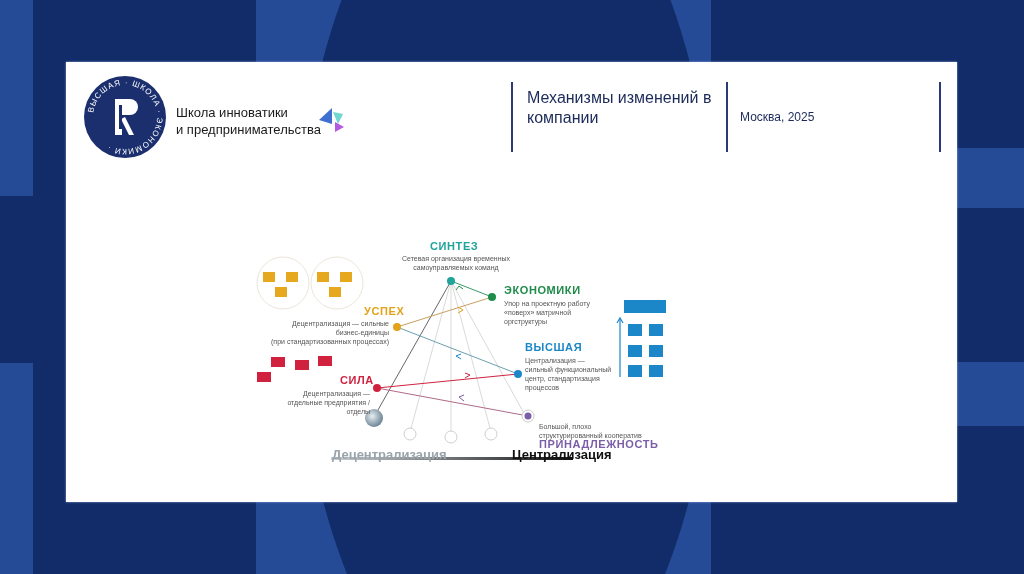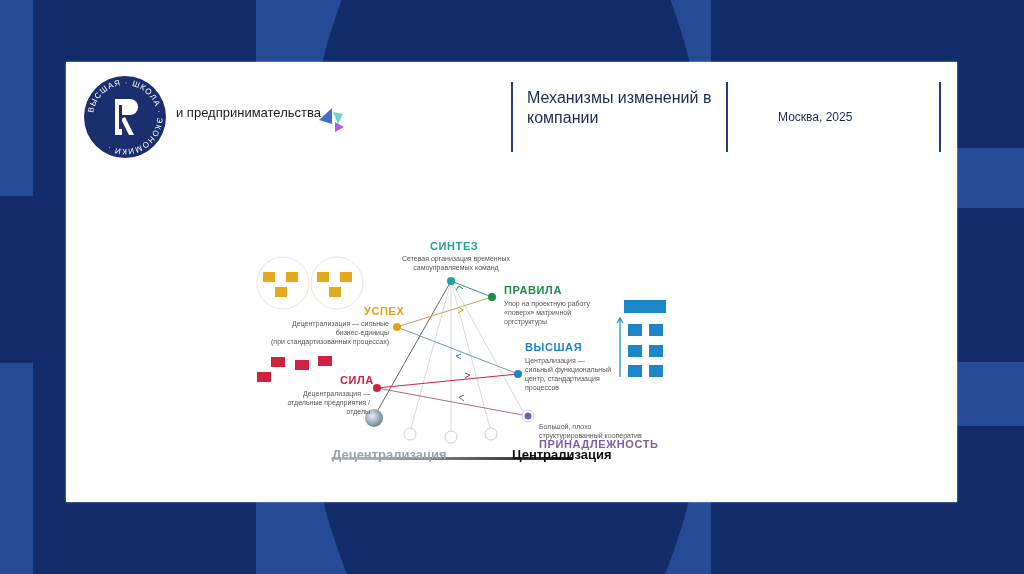--- a/index.html
+++ b/index.html
@@ -4,21 +4,21 @@
 <style>
   html, body { margin:0; padding:0; }
   body { width:1024px; height:574px; position:relative; overflow:hidden; background:#112c68; font-family:"Liberation Sans", sans-serif; }
   .bg { position:absolute; }
   .slide { position:absolute; left:66px; top:62px; width:891px; height:440px; background:#ffffff; box-shadow:0 0 2px rgba(180,200,240,0.8); }
   .logo { position:absolute; left:17px; top:13px; width:84px; height:84px; }
   .school-name { position:absolute; left:110px; top:42px; font-size:13px; line-height:17px; color:#1a1a1a; }
   .school-mark { position:absolute; left:250px; top:42px; width:30px; height:32px; }
   .vline { position:absolute; top:20px; width:1.5px; height:70px; background:#2a3a78; }
   .course-title { position:absolute; left:449px; top:26px; font-size:16px; line-height:20px; color:#1b2a5a; width:210px;margin-left:12px; }
-  .city-year { position:absolute; left:674px; top:48px; font-size:12px; color:#1b2a5a;margin-left:38px; }
+  .city-year { position:absolute; left:674px; top:48px; font-size:12px; color:#1b2a5a; }
   .page-title { position:absolute; left:20px; top:113px; font-size:34px; color:#132c68; letter-spacing:0.2px; }
   .diagram { position:absolute; left:180px; top:175px; width:440px; height:230px; }
   .dtitle { position:absolute; font-weight:bold; font-size:11px; letter-spacing:0.6px; }
   .dtext { position:absolute; font-size:7px; line-height:9px; color:#555; }
   .axis-label { position:absolute; font-size:13px; font-weight:bold; }
 </style>
 </head>
 <body>
 
 <div class="bg" style="left:0;top:0;width:33px;height:196px;background:#254a96;"></div>
@@ -40,20 +40,21 @@
     <text font-size="8" fill="#fff" font-family="Liberation Sans, sans-serif" letter-spacing="1">
       <textPath href="#ring" startOffset="2%">ВЫСШАЯ · ШКОЛА · ЭКОНОМИКИ ·</textPath>
     </text>
     <rect x="32" y="24" width="7" height="36" fill="#fff"></rect>
     <path d="M39 24 h8 a8 8 0 0 1 0 16 h-8 z" fill="#fff"></path>
     <path d="M42 42 l9 18 h-5 l-8-16z" fill="#fff"></path>
     <rect x="36" y="30" width="3" height="24" fill="#1b2f6e"></rect>
   </svg>
 
   <div class="school-name">
+    <div>Школа инноватики</div>
     <div>и предпринимательства</div>
   </div>
 
   <svg class="school-mark" viewBox="0 0 30 32">
     <polygon points="3,16 16,4 16,20" fill="#3f6fd0"></polygon>
     <polygon points="17,8 27,10 22,20" fill="#6fd6d0"></polygon>
     <polygon points="19,18 28,23 19,28" fill="#b35be0"></polygon>
   </svg>
 
   <div class="vline" style="left:445px;"></div>
@@ -146,21 +147,21 @@
 
       <rect x="85" y="220" width="242" height="3" fill="url(#axisgrad)"></rect>
     </svg>
 
     <div class="dtitle" style="left:184px;top:3px;color:#1fa39a;">СИНТЕЗ</div>
     <div class="dtext" style="left:145px;top:17px;text-align:center;width:130px;">
       <div>Сетевая организация временных</div>
       <div>самоуправляемых команд</div>
     </div>
 
-    <div class="dtitle" style="left:258px;top:47px;color:#1e8c4a;">ПРАВИЛА</div>
+    <div class="dtitle" style="left:258px;top:47px;color:#1e8c4a;">ЭКОНОМИКИ</div>
     <div class="dtext" style="left:258px;top:62px;">
       <div>Упор на проектную работу</div>
       <div>«поверх» матричной</div>
       <div>оргструктуры</div>
     </div>
 
     <div class="dtitle" style="left:118px;top:68px;color:#e3a21a;">УСПЕХ</div>
     <div class="dtext" style="left:10px;top:82px;width:133px;text-align:right;">
       <div>Децентрализация — сильные</div>
       <div>бизнес-единицы</div>

